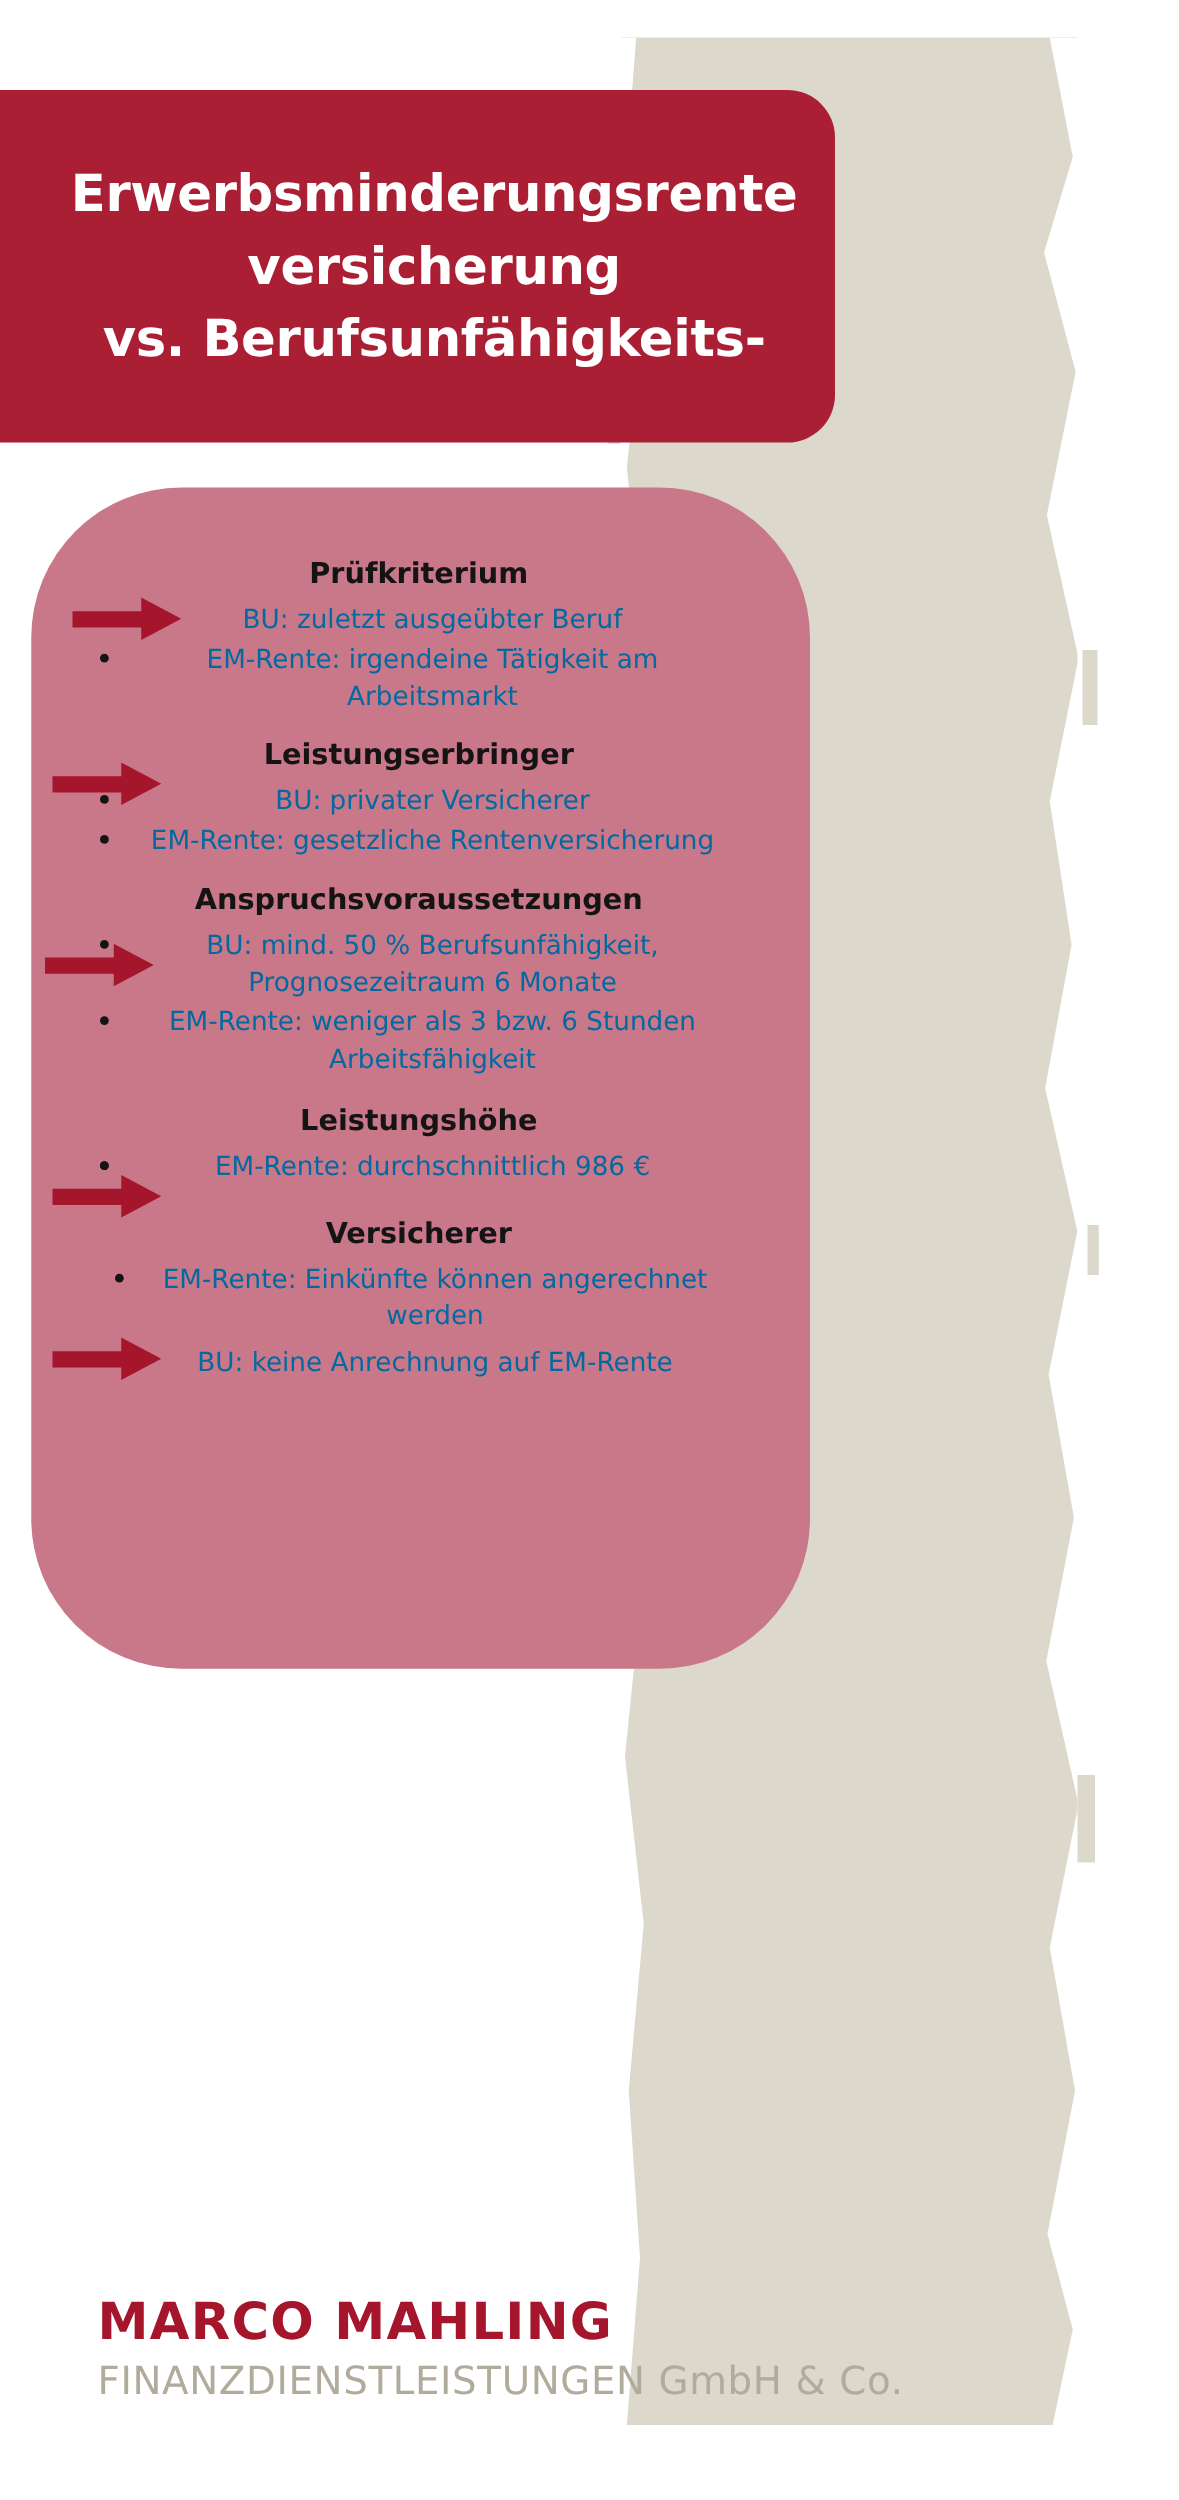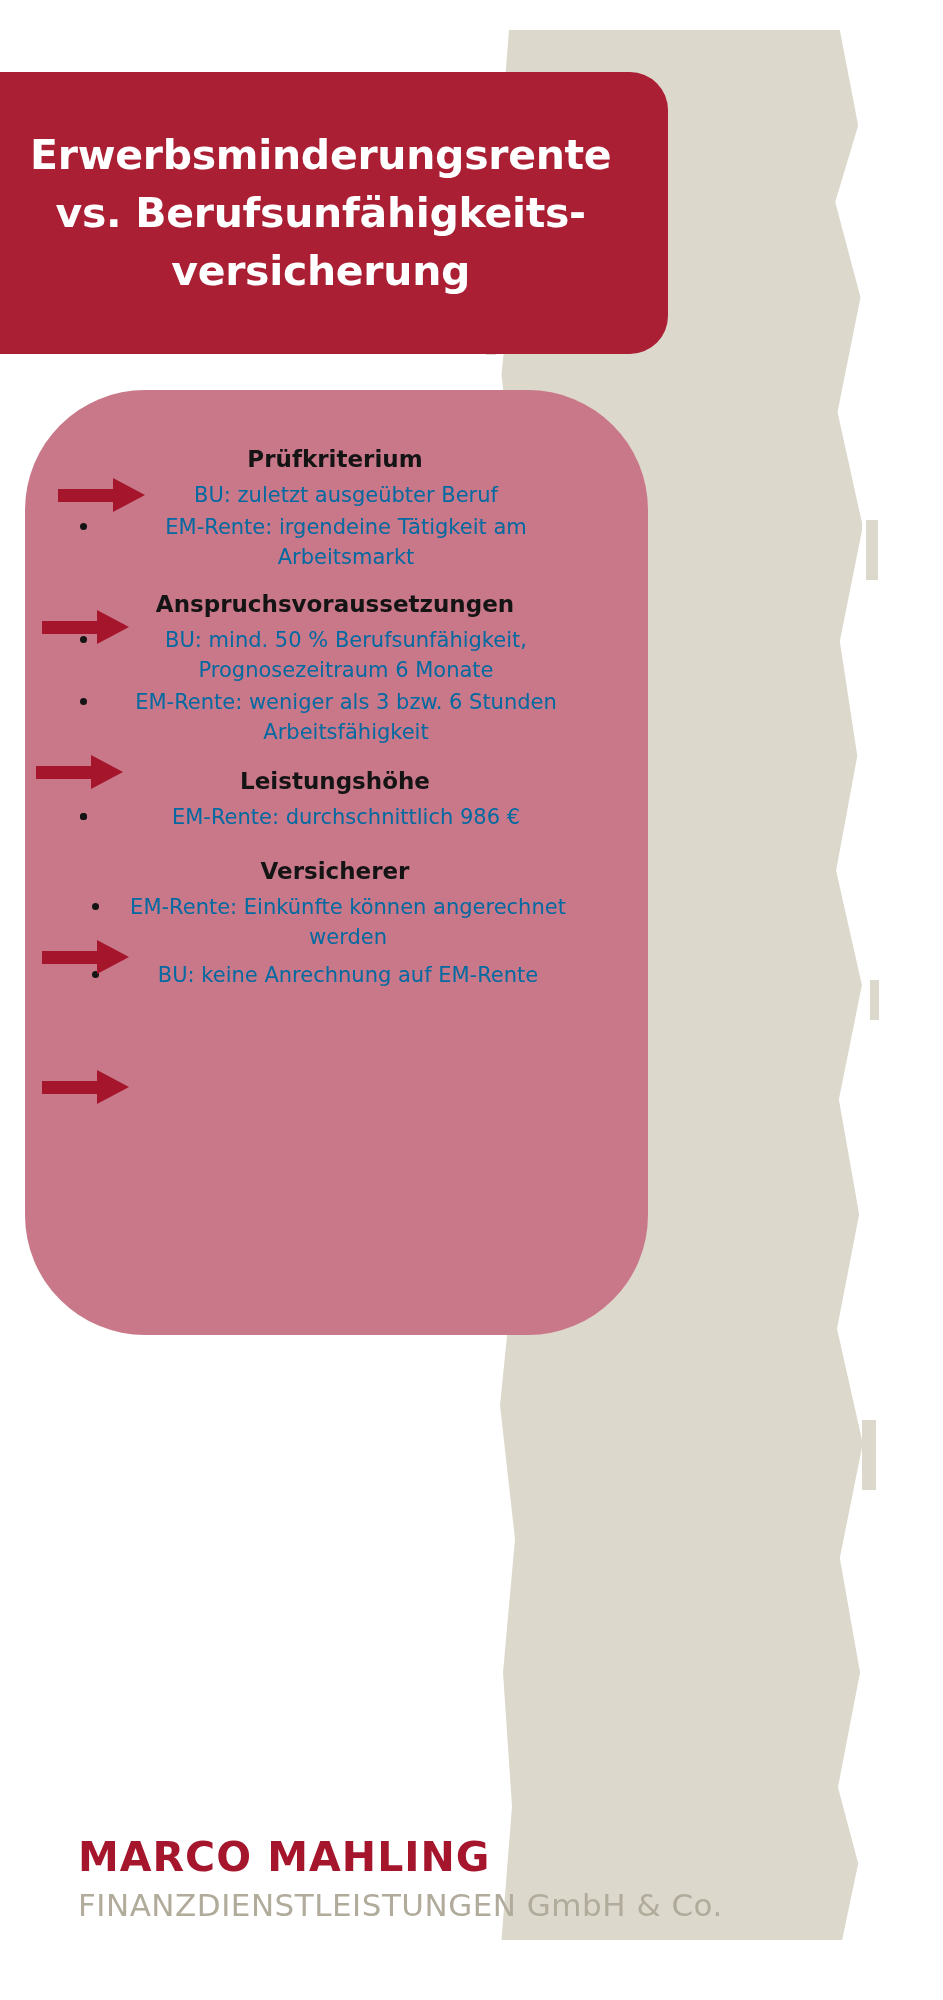--- a/index.html
+++ b/index.html
@@ -61,21 +61,21 @@
     position: absolute;
     left: 0;
     top: 72px;
     width: 668px;
     height: 282px;
     background: #ab1f35;
     border-radius: 0 38px 38px 0;
     z-index: 2;
     display: flex;
     align-items: center;
-    justify-content: flex-start;
+    justify-content: flex-end;
     box-sizing: border-box;
     padding: 0 30px;
   }
   .title-text {
     color: #ffffff;
     font-size: 41px;
     font-weight: bold;
     line-height: 1.42;
     text-align: center;
     letter-spacing: -0.3px;
@@ -196,22 +196,22 @@
 <div class="paint-stroke"></div>
 <div class="paint-speck" style="left:866px; top:520px; width:12px; height:60px;"></div>
 <div class="paint-speck" style="left:870px; top:980px; width:9px; height:40px;"></div>
 <div class="paint-speck" style="left:862px; top:1420px; width:14px; height:70px;"></div>
 <div class="paint-speck" style="left:486px; top:300px; width:10px; height:55px;"></div>
 <div class="paint-speck" style="left:484px; top:1100px; width:8px; height:48px;"></div>
 
 <div class="title-banner">
   <div class="title-text">
     <div>Erwerbsminderungsrente</div>
+    <div>versicherung</div>
     <div>vs. Berufsunfähigkeits-</div>
-    <div>versicherung</div>
   </div>
 </div>
 
 <div class="content-card"></div>
 
 <div class="arrow" style="left:58px; top:478px;">
   <div class="shaft"></div>
   <div class="head"></div>
 </div>
 <div class="arrow" style="left:42px; top:610px;">
@@ -234,20 +234,27 @@
 <div class="sections">
 
   <div class="section">
     <div class="section-heading">Prüfkriterium</div>
     <ul class="section-list">
       <li><span class="bullet-dot"></span><span>BU: zuletzt ausgeübter Beruf</span></li>
       <li><span class="bullet-dot"></span><span>EM-Rente: irgendeine Tätigkeit am Arbeitsmarkt</span></li>
     </ul>
   </div>
 
+  <div class="section" style="margin-top:18px;">
+    <div class="section-heading">Leistungserbringer</div>
+    <ul class="section-list">
+      <li><span class="bullet-dot"></span><span>BU: privater Versicherer</span></li>
+      <li><span class="bullet-dot"></span><span>EM-Rente: gesetzliche Rentenversicherung</span></li>
+    </ul>
+  </div>
 
   <div class="section" style="margin-top:18px;">
     <div class="section-heading">Anspruchsvoraussetzungen</div>
     <ul class="section-list">
       <li style="margin-top:6px;"><span class="bullet-dot"></span><span>BU: mind. 50 % Berufsunfähigkeit, Prognosezeitraum 6 Monate</span></li>
       <li><span class="bullet-dot"></span><span>EM-Rente: weniger als 3 bzw. 6 Stunden Arbeitsfähigkeit</span></li>
     </ul>
   </div>
 
   <div class="section" style="margin-top:20px;">

